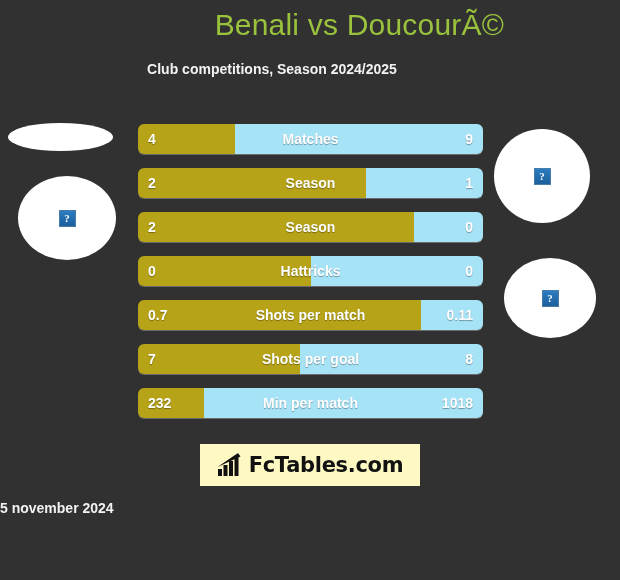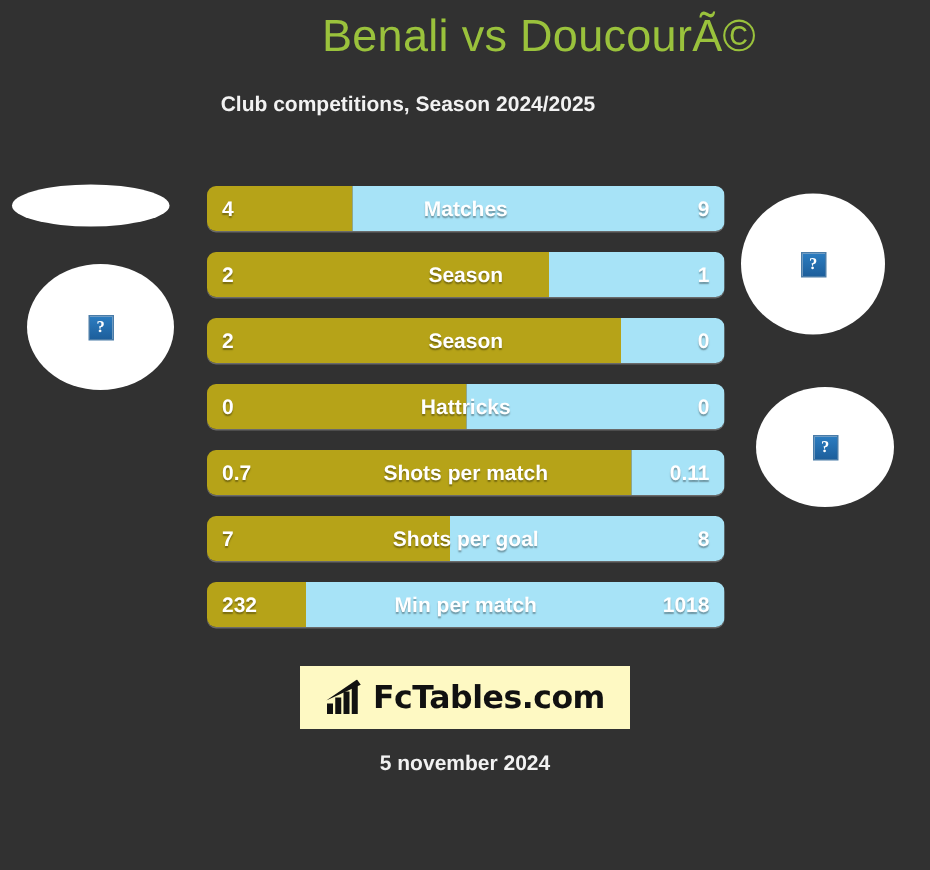--- a/index.html
+++ b/index.html
@@ -105,21 +105,20 @@
   .logo-text{
     color:#111111;
     font-size:21px;font-weight:bold;
     letter-spacing:-.3px;
     font-family:"DejaVu Sans", sans-serif;
   }
   .logo-mark{display:block;}
 
   .date{
     position:absolute;top:500px;left:0;width:620px;
-    text-align:center;
     font-size:14px;font-weight:bold;
     color:#f2f2f2;
   }
 </style>
 </head>
 <body>
 
 <div class="stage">
 
   <div class="title">Benali vs DoucourÃ©</div>

